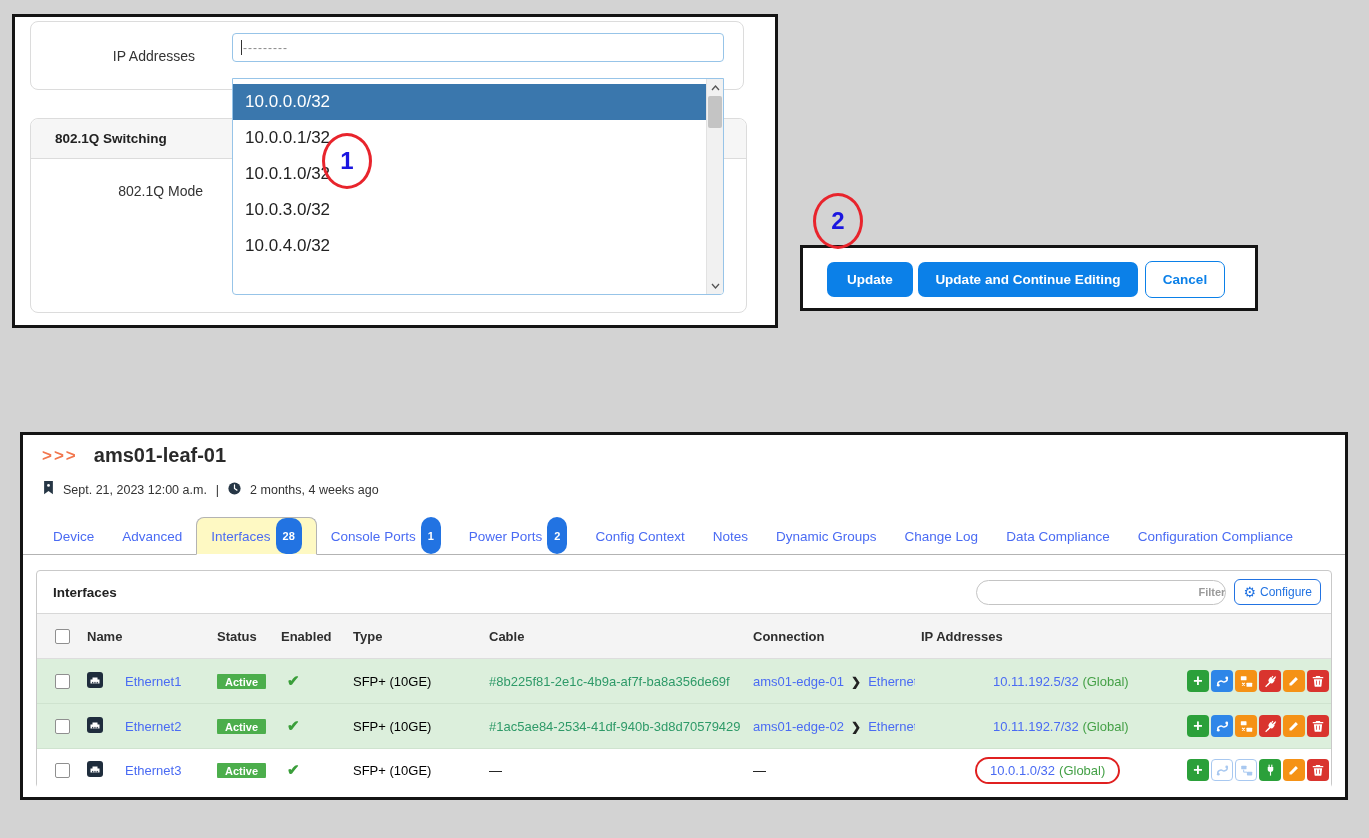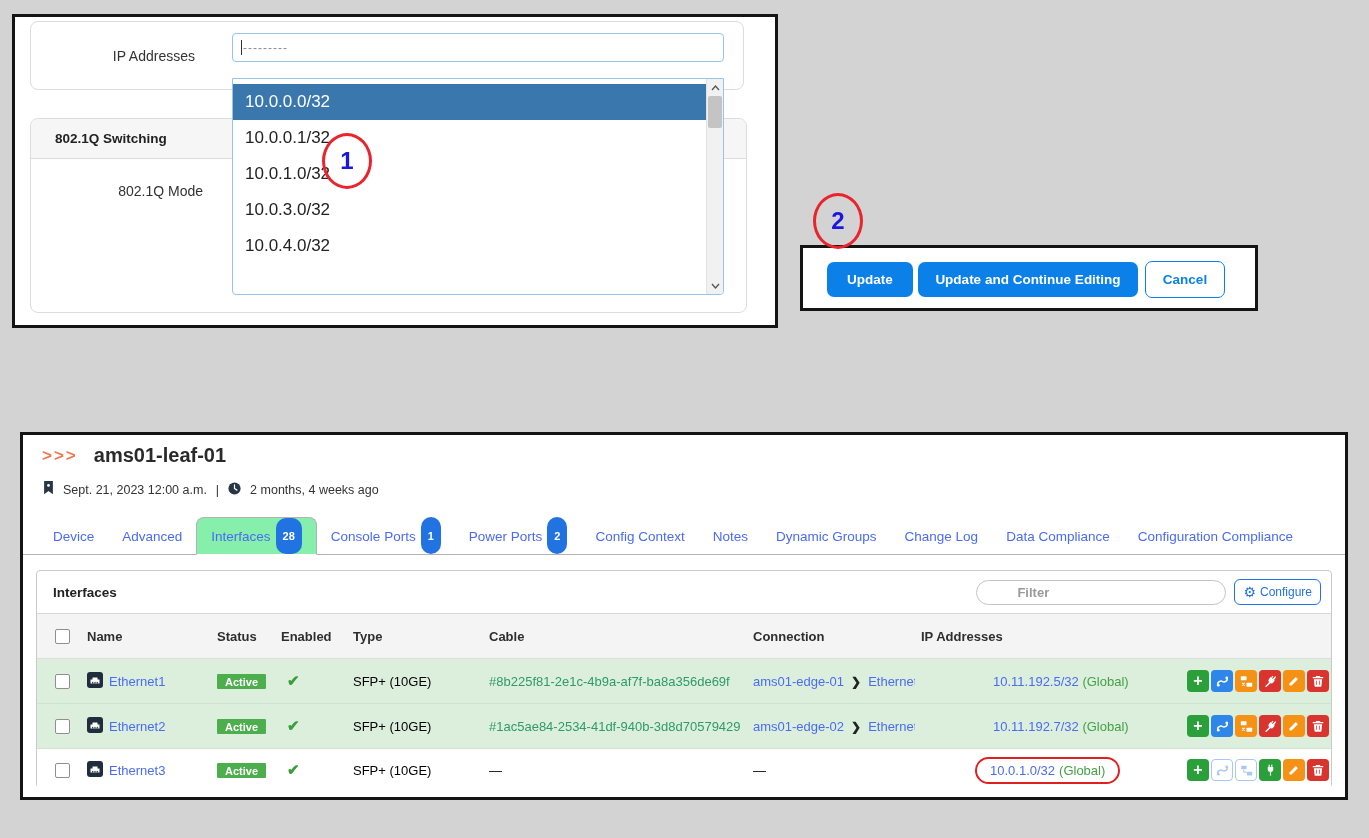--- a/index.html
+++ b/index.html
@@ -51,46 +51,46 @@
 
   
   .titlerow{position:absolute;left:19px;top:9px;display:flex;align-items:center;}
   .bcrumb{color:#f2764d;font-size:17px;font-weight:bold;letter-spacing:2px;}
   .devtitle{margin-left:16px;font-size:20px;font-weight:bold;color:#2a2a2a;}
   .metarow{position:absolute;left:20px;top:46px;display:flex;align-items:center;gap:9px;
     font-size:12.5px;color:#333;}
   .tabs{position:absolute;left:0;right:0;top:84px;height:35px;border-bottom:1px solid #b3b3b3;
     display:flex;padding-left:16px;align-items:flex-end;}
   .tab{padding:0 14px;line-height:34px;font-size:13.5px;color:#4a6bf3;white-space:nowrap;cursor:pointer;}
-  .tab.active{background:#86efac;border:1px solid #b3b3b3;border-bottom:1px solid #fff;
+  .tab.active{background:#fef9c3;border:1px solid #b3b3b3;border-bottom:1px solid #fff;
     border-radius:8px 8px 0 0;margin-bottom:-1px;line-height:33px;margin-top:37px;}
   .tbadge{display:inline-block;background:#2273e2;color:#fff;font-size:11px;font-weight:bold;
     border-radius:10px;padding:1.5px 7px;margin-left:5px;vertical-align:1px;}
 
   .ifcard{position:absolute;left:13px;top:135px;width:1294px;height:216px;border:1px solid #c9c9c9;border-radius:4px;background:#fff;}
   .card-head{height:42px;display:flex;align-items:center;border-bottom:1px solid #d8d8d8;padding:0 10px 0 16px;}
   .card-title{font-weight:bold;font-size:13.5px;color:#222;flex:1;}
   .filter-input{width:208px;height:23px;border:1px solid #c4c4c4;border-radius:13px;
-    font-family:"Liberation Sans",sans-serif;font-size:13px;padding-left:40px;margin-right:8px;outline:none;}
+    font-family:"Liberation Sans",sans-serif;font-size:11px;padding-left:40px;margin-right:8px;outline:none;text-align:right;}
   .filter-input::placeholder{color:#9a9a9a;font-weight:bold;}
   .cfg-btn{height:24px;border:1.5px solid #2273e2;border-radius:6px;background:#fff;color:#2273e2;
     font-size:12px;display:flex;align-items:center;gap:4px;padding:0 8px;cursor:pointer;
     font-family:"Liberation Sans",sans-serif;}
   .gear{font-size:14px;line-height:1;}
 
   .tgrid{display:grid;grid-template-columns:44px 130px 64px 72px 136px 264px 168px 268px 1fr;align-items:center;}
   .thead{height:44px;background:#f4f4f4;border-bottom:1px solid #ddd;font-weight:bold;font-size:13px;color:#2e2e2e;}
   .trow{height:44px;font-size:13px;border-bottom:1px solid #e2e2e2;background:#fff;}
   .trow.green{background:#dcefdc;border-bottom:1px solid #cfe3cf;}
   .trow:last-child{border-bottom:none;height:42px;}
   .cell{padding-left:6px;white-space:nowrap;overflow:hidden;}
   .c-ip{padding-left:78px;}
   .c-ip3{padding-left:60px;}
   .cb{width:13px;height:13px;border:1.5px solid #8f8f8f;border-radius:2px;background:#fff;margin:0 auto;display:block;}
-  .c-name{display:flex;align-items:center;gap:6px;}
+  .c-name{display:flex;align-items:center;gap:22px;}
   .lnk{color:#4a6bf3;text-decoration:none;cursor:pointer;}
   .cable-lnk{color:#2e9a68;text-decoration:none;cursor:pointer;}
   .glb{color:#44a046;}
   .chev{color:#222;font-weight:bold;margin:0 7px;font-size:12px;}
   .badge-active{background:#4cae4c;color:#fff;font-size:11px;font-weight:bold;padding:2.5px 8px;border-radius:3px;}
   .check{color:#3a9e3a;font-size:15px;font-weight:bold;padding-left:6px;}
   .c-act{display:flex;gap:2px;padding-left:4px;}
   .abtn{width:22px;height:22px;border-radius:4px;display:flex;align-items:center;justify-content:center;
     color:#fff;border:none;padding:0;cursor:pointer;flex:0 0 auto;}
   .abtn.green{background:#2ba03a;} .abtn.blue{background:#2e86e8;}

